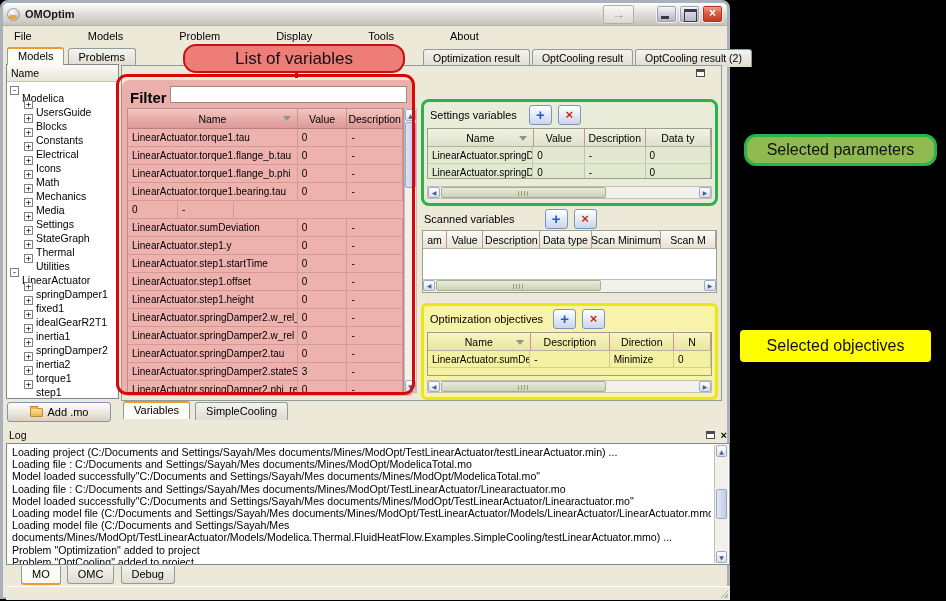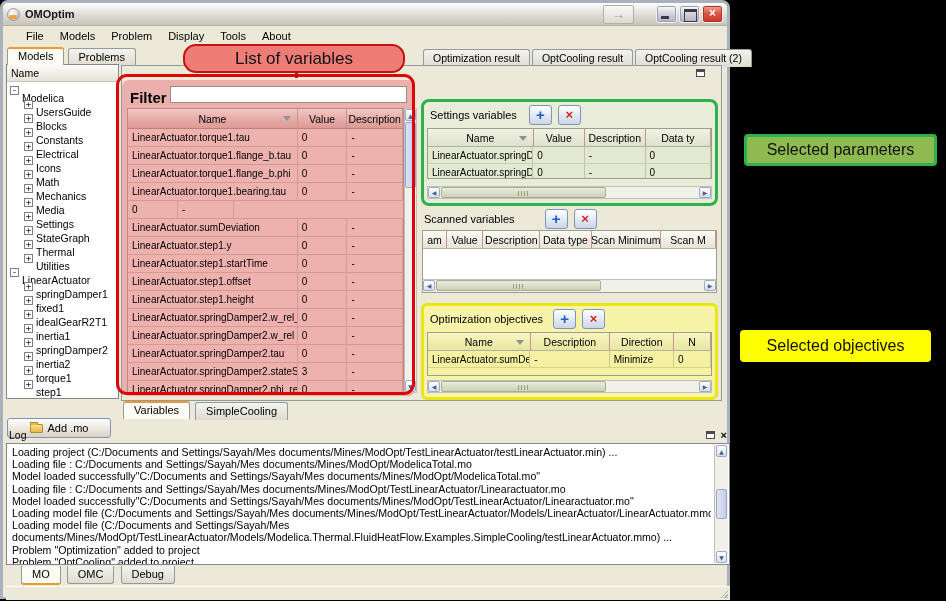--- a/index.html
+++ b/index.html
@@ -31,21 +31,21 @@
   .btn-min,.btn-max { background:linear-gradient(#fcfcfe,#d2d0da 50%,#b4b2c2);
                       box-shadow:inset 0 0 0 1px #9ea0b2; }
   .btn-min::after { content:""; position:absolute; left:4px; bottom:3px; width:8px; height:3px; background:#3a3a46; }
   .btn-max::after { content:""; position:absolute; left:4px; top:3px; width:11px; height:9px;
                     border:1px solid #3a3a46; border-top-width:3px; }
   .btn-close { background:linear-gradient(#f4a894,#e05844 45%,#c23826);
                box-shadow:inset 0 0 0 1px #b03020; color:#fff; font-weight:bold;
                text-align:center; line-height:15px; font-size:12px; }
 
   .menubar { position:absolute; left:0; top:23px; right:0; height:19px;
-             display:flex; align-items:center; padding-left:15px; background:#ece9d8; }
+             display:flex; align-items:center; padding-left:3px; background:#ece9d8;gap:40px; }
   .menu-item { padding:2px 8px; font-size:11px; }
 
   
   .tab { border:1px solid #919b9c; border-bottom:none; border-radius:3px 3px 0 0;
          padding:2px 10px 3px; background:linear-gradient(#f4f3ee,#dedbd0);
          font-size:11px; position:relative; top:1px; display:inline-block; }
   .tab.active { background:#fcfbf6; border-top:2px solid #ea9a2e; padding-top:1px; top:0; z-index:2; }
   .tab-bottom { border:1px solid #919b9c; border-top:none; border-radius:0 0 3px 3px;
                 padding:2px 10px 3px; background:linear-gradient(#f4f3ee,#dedbd0);
                 font-size:11px; display:inline-block; position:relative; }
@@ -66,21 +66,21 @@
   .tree-item[data-level="1"] { padding-left:17px; }
   .expander { width:9px; height:9px; border:1px solid #808080; background:#fff;
               font-size:9px; line-height:7px; text-align:center; margin-right:3px;
               flex:none; color:#222; font-family:"DejaVu Sans Mono",monospace; }
   .expander[data-g=""] { visibility:hidden; }
   .tree-label { font-size:10.5px;margin-top:16px; }
 
   .add-btn { position:absolute; left:4px; top:399px; width:104px; height:20px;
              border:1px solid #7d94bc; border-radius:3px;
              background:linear-gradient(#fefefd,#ebe7dc 55%,#d9d2c3);
-             display:flex; align-items:center; justify-content:center; gap:5px; font-size:11px;margin-top:16px; }
+             display:flex; align-items:center; justify-content:center; gap:5px; font-size:11px; }
   .folder-icon { width:13px; height:9px; background:linear-gradient(#ffe08a,#e9b74e);
                  border:1px solid #b68d2f; border-radius:1px; position:relative; flex:none; }
   .folder-icon::before { content:""; position:absolute; top:-3px; left:-1px; width:6px; height:2px;
                          background:#e9b74e; border:1px solid #b68d2f; border-bottom:none; }
 
   
   .dock-box { position:absolute; left:118px; top:62px; width:601px; height:336px;
               border:1px solid #919b9c; background:#ece9d8; }
   .float-icon { position:absolute; width:9px; height:8px; border:1px solid #4a4a4a;
                 border-top-width:3px; background:#fff; }
@@ -186,21 +186,21 @@
 
   
   .red-frame { position:absolute; left:116px; top:74px; width:299px; height:321px;
                border:3px solid #dd0606; border-radius:11px; pointer-events:none; z-index:30; }
   .callout-stem { position:absolute; left:295px; top:70px; width:3px; height:8px; background:#c40f0f; z-index:31; }
   .annotation { position:absolute; display:flex; align-items:center; justify-content:center;
                 font-size:17px; color:#111; z-index:32; font-family:"Liberation Sans",sans-serif; }
   .ann-red { left:183px; top:44px; width:222px; height:29px; background:#ee7d78;
              border:2px solid #c21212; border-radius:13px; }
   .ann-green { left:744px; top:134px; width:193px; height:32px; background:#8fba52;
-               border:3px solid #2cb24c; border-radius:4px; font-size:16px; }
+               border:3px solid #2cb24c; border-radius:12px; font-size:16px; }
   .ann-yellow { left:740px; top:330px; width:191px; height:32px; background:#ffff00;
                 border-radius:4px; font-size:16px; }
 </style>
 </head>
 <body>
 
 <div id="stage">
 
   <div class="window">
 

